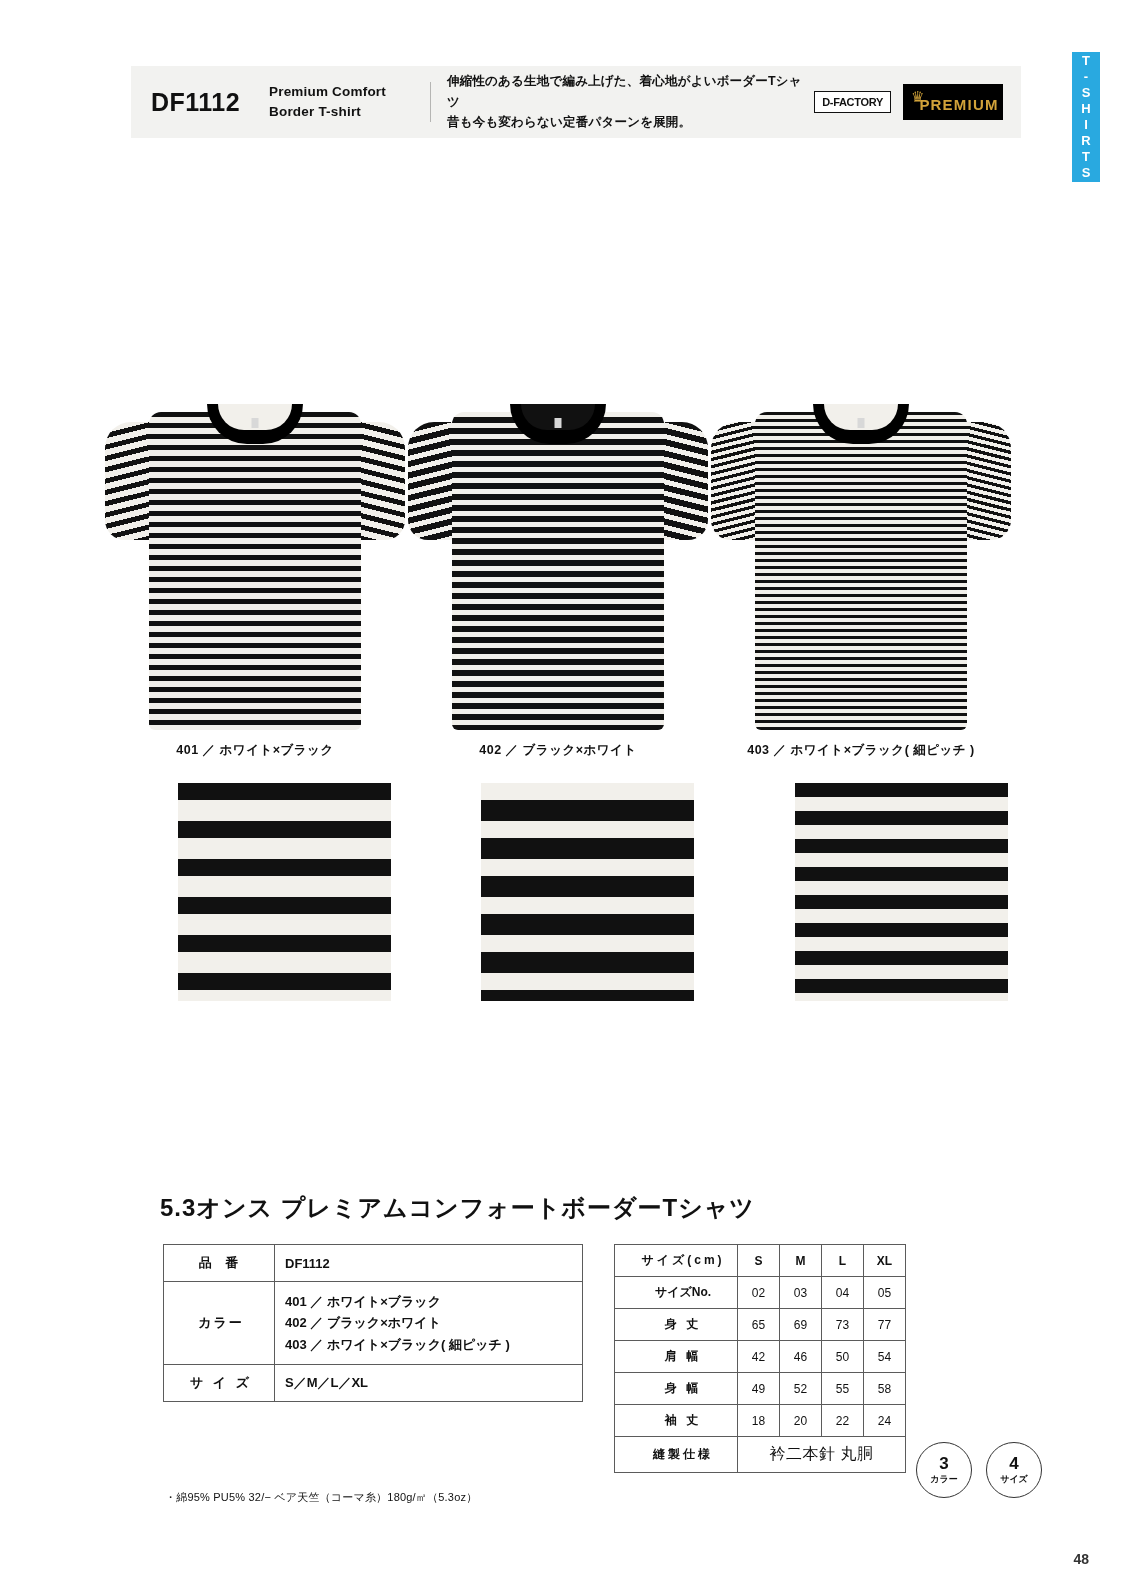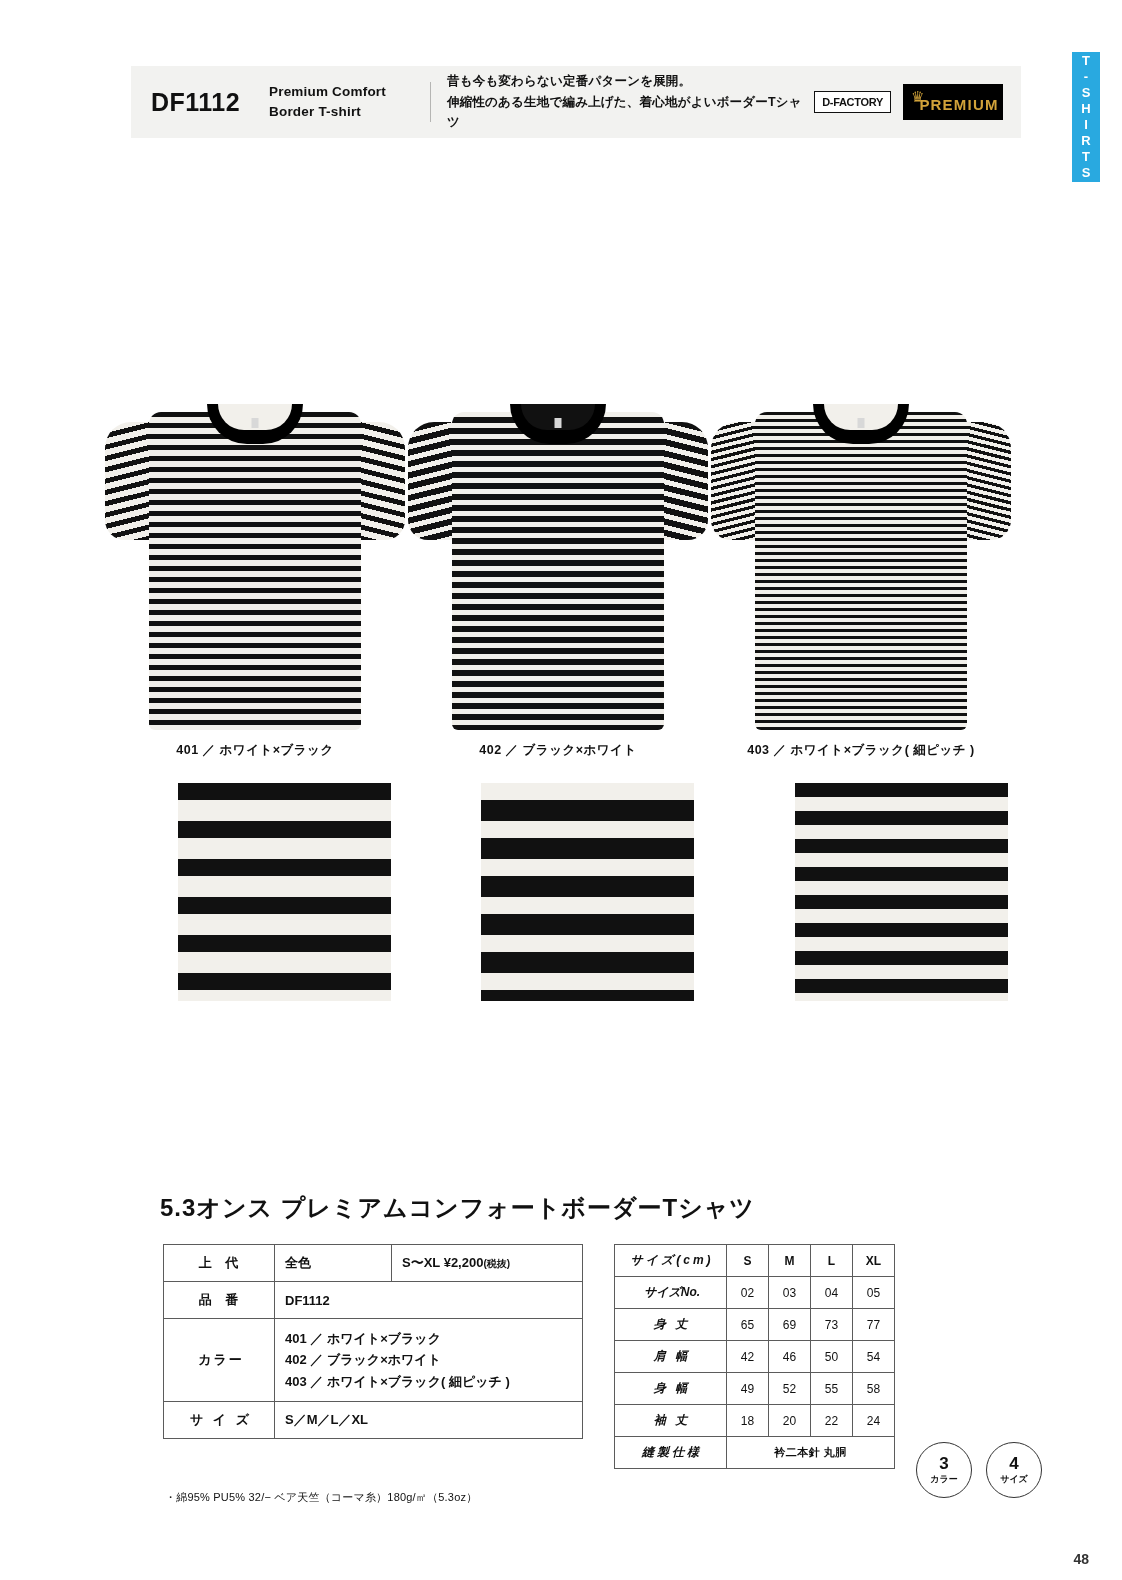--- a/index.html
+++ b/index.html
@@ -259,29 +259,28 @@
   .tbl-right td, .tbl-right th {
     border: 1px solid #5b5b5b;
     padding: 7px 0;
     width: 41px;
     font-weight: normal;
   }
   .tbl-right th.rowhdr, .tbl-right td.rowhdr {
     width: 108px;
     font-weight: bold;
     letter-spacing: 3px;
-    padding-left: 3px;
-    font-style: italic;
+    padding-left: 14px;
   }
   .tbl-right th {
     font-weight: bold;
   }
   .tbl-right .sew {
-    font-weight: bold;
-    font-size: 11px;
+    font-weight: normal;
+    font-size: 16px;
     letter-spacing: 0.5px;
     margin-top: 44px;
   }
 
   .circles {
     position: absolute;
     left: 916px;
     top: 1442px;
     display: flex;
     gap: 14px;
@@ -320,22 +319,22 @@
 <body>
 
 <div class="header-band">
   <div class="hdr-code">DF1112</div>
   <div class="hdr-en">
     <div>Premium Comfort</div>
     <div>Border T-shirt</div>
   </div>
   <div class="hdr-sep"></div>
   <div class="hdr-jp">
+    <div>伸縮性のある生地で編み上げた、着心地がよいボーダーTシャツ</div>
     <div>昔も今も変わらない定番パターンを展開。</div>
-    <div>伸縮性のある生地で編み上げた、着心地がよいボーダーTシャツ</div>
   </div>
   <div class="hdr-brand">D-FACTORY</div>
   <div class="hdr-premium">
     <div class="crown">♛</div>
     <div class="ptext">PREMIUM</div>
   </div>
 </div>
 
 <div class="side-tab">
   <span>T-SHIRTS</span>
@@ -377,27 +376,20 @@
 <div class="sw-label" style="left:711px;">403 ／ ホワイト×ブラック( 細ピッチ )</div>
 
 <div class="swatch" style="left: 178px; background: repeating-linear-gradient(rgb(17, 17, 17) 0px, rgb(17, 17, 17) 17px, rgb(242, 240, 235) 17px, rgb(242, 240, 235) 38px);" id="sw0"></div>
 <div class="swatch" style="left: 481px; background: repeating-linear-gradient(rgb(242, 240, 235) 0px, rgb(242, 240, 235) 17px, rgb(17, 17, 17) 17px, rgb(17, 17, 17) 38px);" id="sw1"></div>
 <div class="swatch" style="left: 795px; background: repeating-linear-gradient(rgb(17, 17, 17) 0px, rgb(17, 17, 17) 14px, rgb(242, 240, 235) 14px, rgb(242, 240, 235) 28px);" id="sw2"></div>
 
 <div class="spec-title">5.3オンス プレミアムコンフォートボーダーTシャツ</div>
 
 <table class="tbl-left">
   <tbody>
-      <tr>
-    <td class="lbl">上 代</td>
-    <td class="mid">全色</td>
-    <td class="val">
-      <span>S〜XL ¥2,200</span><span class="price-note">(税抜)</span>
-    </td>
-  </tr>
   <tr>
     <td class="lbl">品 番</td>
     <td class="val" colspan="2">DF1112</td>
   </tr>
   <tr>
     <td class="lbl" style="letter-spacing:2px;">カラー</td>
     <td class="colors" colspan="2">
       <div>401 ／ ホワイト×ブラック</div>
       <div>402 ／ ブラック×ホワイト</div>
       <div>403 ／ ホワイト×ブラック( 細ピッチ )</div>

